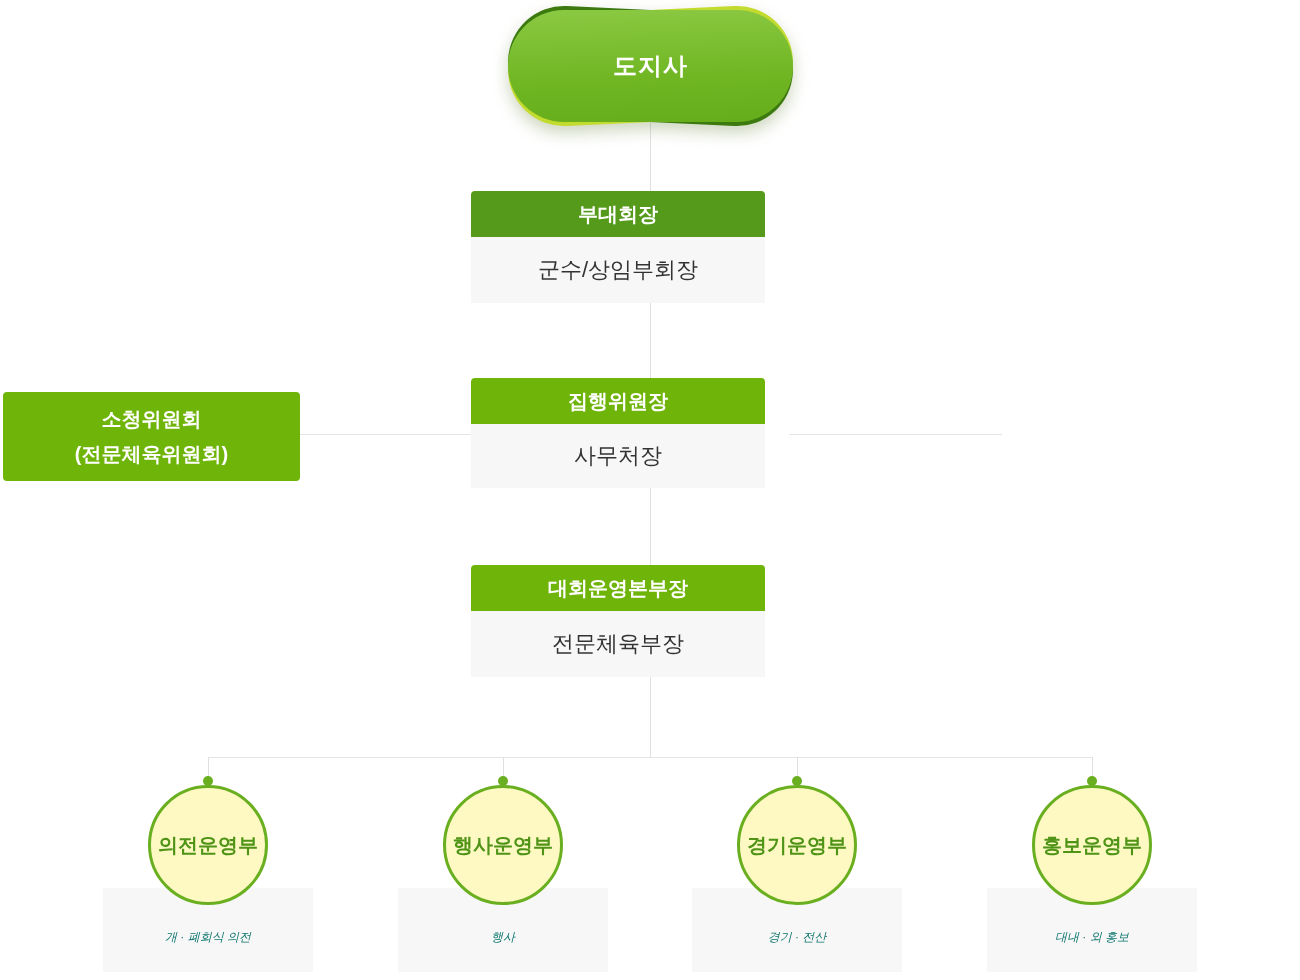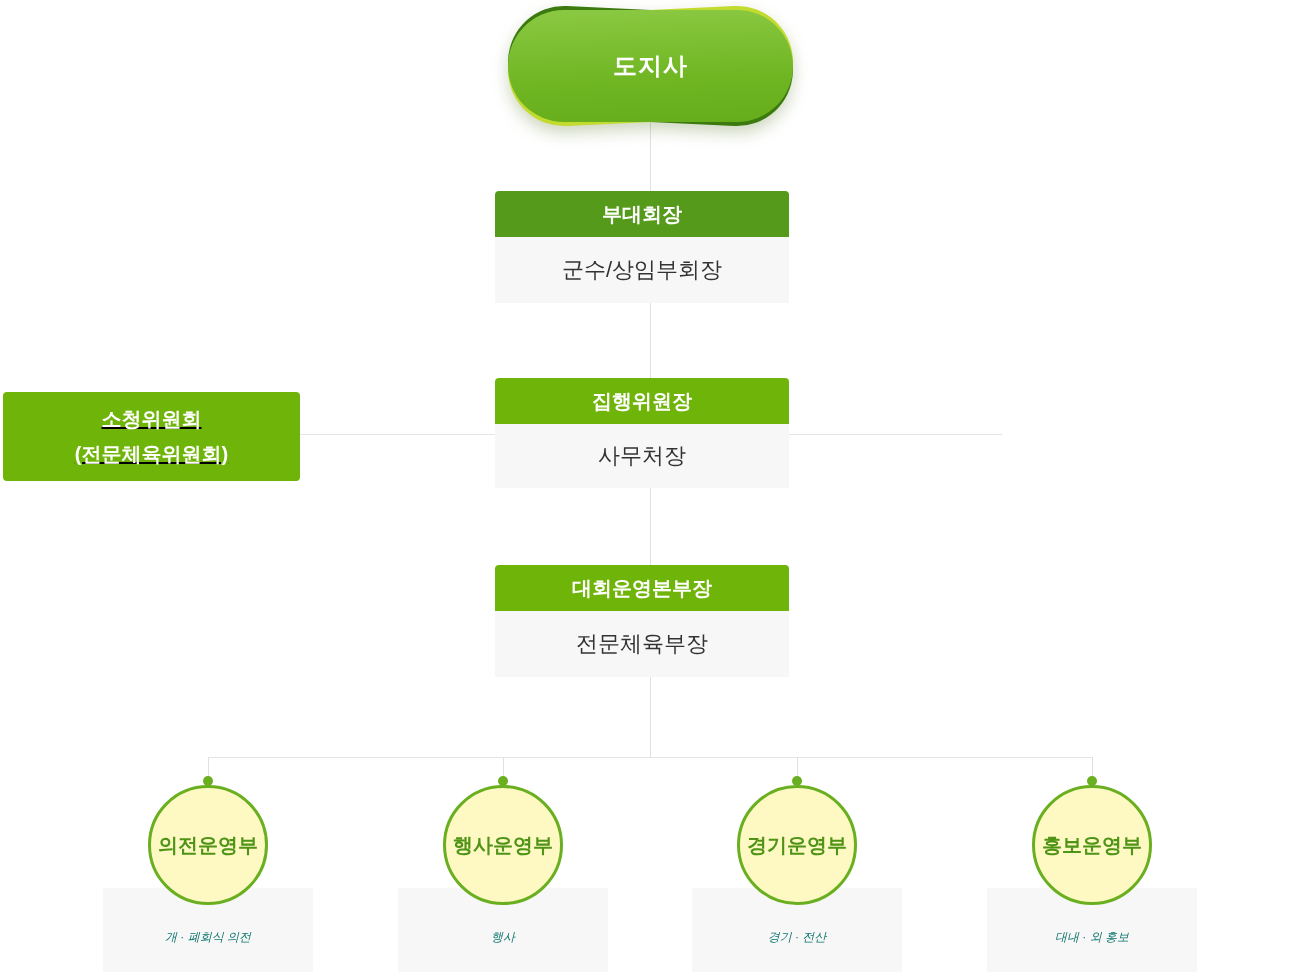--- a/index.html
+++ b/index.html
@@ -25,38 +25,37 @@
   .blob { position:absolute; inset:0; border-radius:57px; }
   .blob-lime { background:#c3da2e; transform:rotate(-2.7deg); }
   .blob-dark { background:#3c7a10; transform:rotate(2.7deg); }
   .blob-front {
     background:linear-gradient(178deg,#8bc943 0%,#71b724 58%,#66ad1b 100%);
     display:flex; align-items:center; justify-content:center;
   }
   .root-label { color:#ffffff; font-size:24px; font-weight:bold; letter-spacing:1px; }
 
   
-  .node { position:absolute; left:495px; width:294px; z-index:1; }
+  .node { position:absolute; left:471px; width:294px; z-index:1; }
   .node-header {
     height:46px; display:flex; align-items:center; justify-content:center;
     background:#6fb409; border-radius:4px 4px 0 0;
   }
   .node-header.dark { background:#569a1b; }
   .node-header span { color:#ffffff; font-size:20px; font-weight:bold; }
   .node-body {
     display:flex; align-items:center; justify-content:center;
     background:#f7f7f7; color:#333333; font-size:22px;
   }
 
   
   .side-box {
     position:absolute; z-index:1; background:#6fb409; border-radius:4px;
     display:flex; flex-direction:column; align-items:center; justify-content:center;
     gap:8px;
-    text-decoration:underline;
   }
   .side-box div { color:#ffffff; font-size:20px; font-weight:bold; }
 
   
   .dept-dot {
     position:absolute; width:10px; height:10px; border-radius:50%;
     background:#69af20; z-index:3;
   }
   .dept-circle {
     position:absolute; width:120px; height:120px; border-radius:50%;

